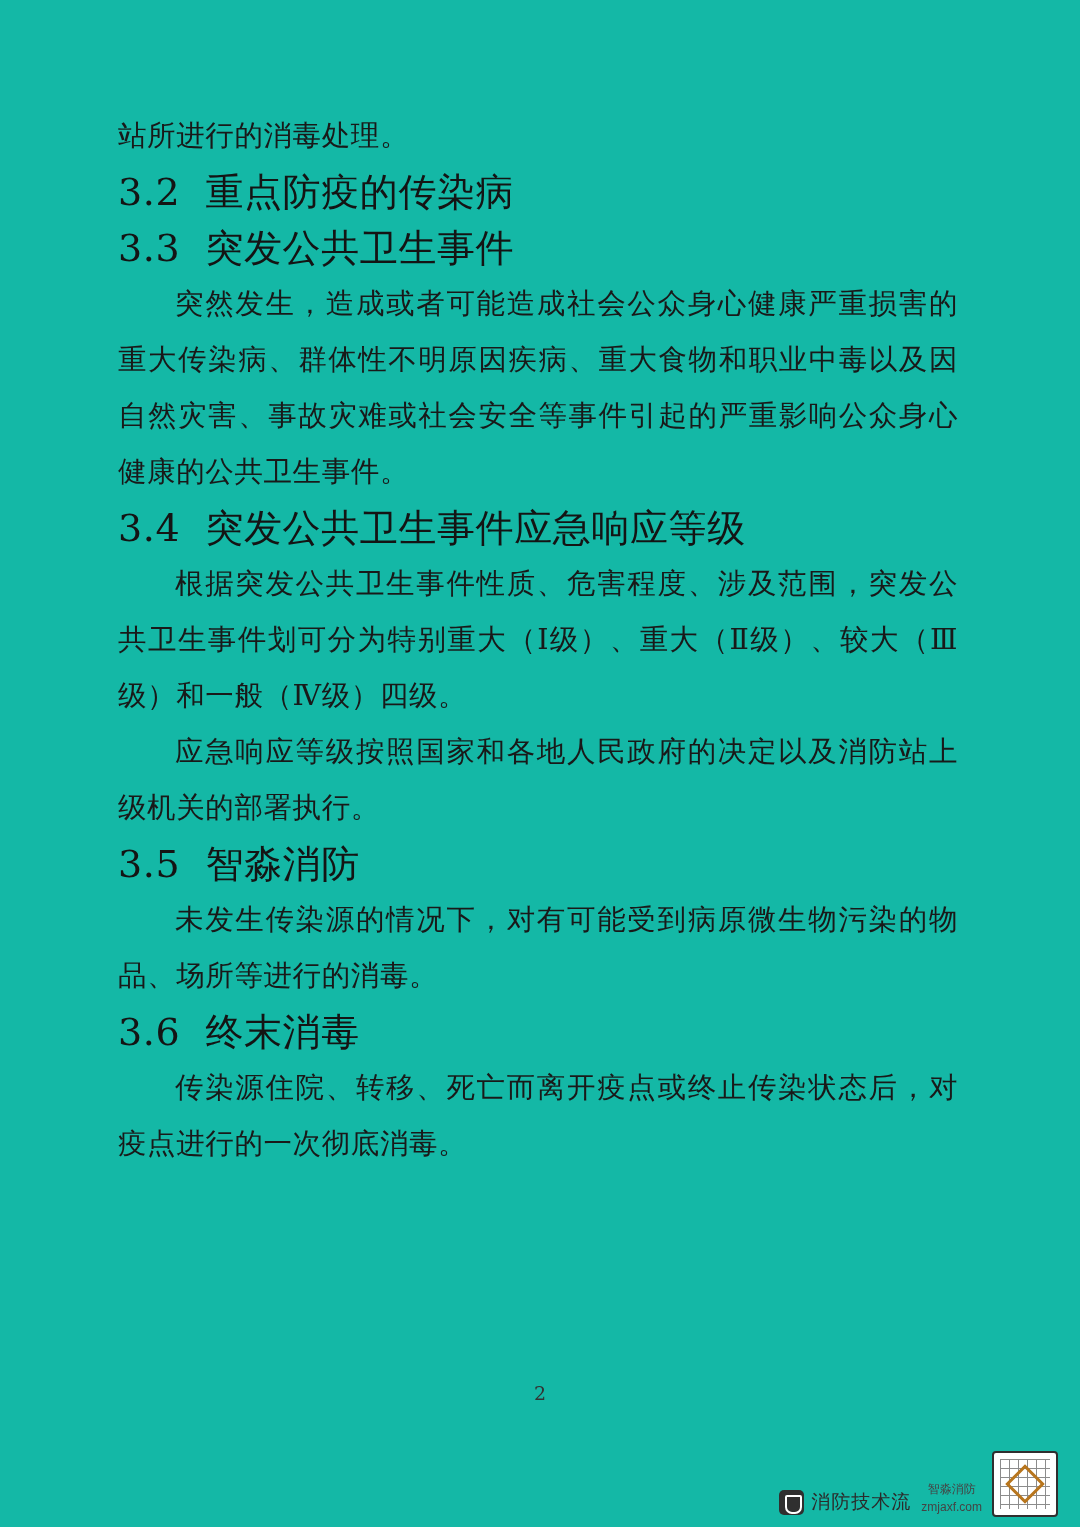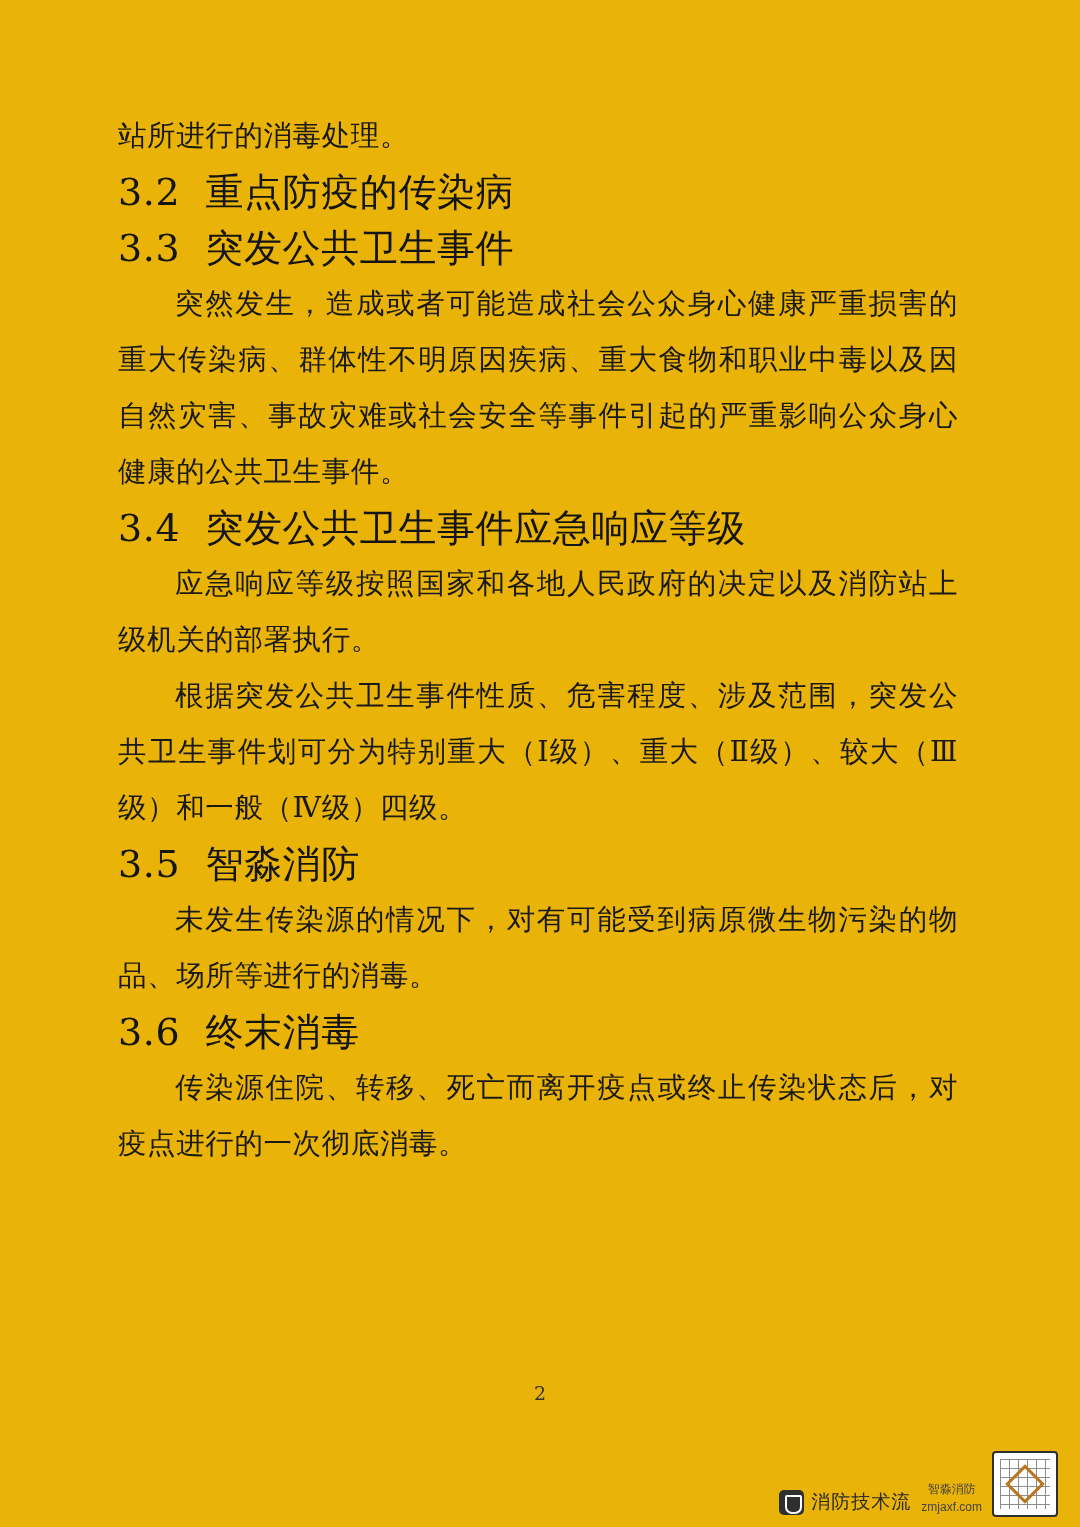--- a/index.html
+++ b/index.html
@@ -11,21 +11,21 @@
     width: 1080px;
     height: 1527px;
     position: relative;
     font-family: "DejaVu Serif", serif;
     color: #1a1a1a;
     overflow: hidden;
   }
   .page {
     position: absolute;
     inset: 0;
-    background: #eab308;
+    background: #14b8a6;
   }
   .content {
     position: absolute;
     left: 118px;
     top: 108px;
     width: 840px;
   }
   .para {
     font-size: 28.5px;
     line-height: 56px;
@@ -149,23 +149,23 @@
 
     <p class="heading"><span class="num">3.2</span><span>重点防疫的传染病</span></p>
 
 
     <p class="heading"><span class="num">3.3</span><span>突发公共卫生事件</span></p>
 
     <p class="para body-para">突然发生，造成或者可能造成社会公众身心健康严重损害的重大传染病、群体性不明原因疾病、重大食物和职业中毒以及因自然灾害、事故灾难或社会安全等事件引起的严重影响公众身心健康的公共卫生事件。</p>
 
     <p class="heading"><span class="num">3.4</span><span>突发公共卫生事件应急响应等级</span></p>
 
+    <p class="para body-para">根据突发公共卫生事件性质、危害程度、涉及范围，突发公共卫生事件划可分为特别重大（Ⅰ级）、重大（Ⅱ级）、较大（Ⅲ级）和一般（Ⅳ级）四级。</p>
+
     <p class="para body-para">应急响应等级按照国家和各地人民政府的决定以及消防站上级机关的部署执行。</p>
-
-    <p class="para body-para">根据突发公共卫生事件性质、危害程度、涉及范围，突发公共卫生事件划可分为特别重大（Ⅰ级）、重大（Ⅱ级）、较大（Ⅲ级）和一般（Ⅳ级）四级。</p>
 
     <p class="heading"><span class="num">3.5</span><span>智淼消防</span></p>
 
     <p class="para body-para">未发生传染源的情况下，对有可能受到病原微生物污染的物品、场所等进行的消毒。</p>
 
     <p class="heading"><span class="num">3.6</span><span>终末消毒</span></p>
 
     <p class="para body-para">传染源住院、转移、死亡而离开疫点或终止传染状态后，对疫点进行的一次彻底消毒。</p>
 
   </div>

